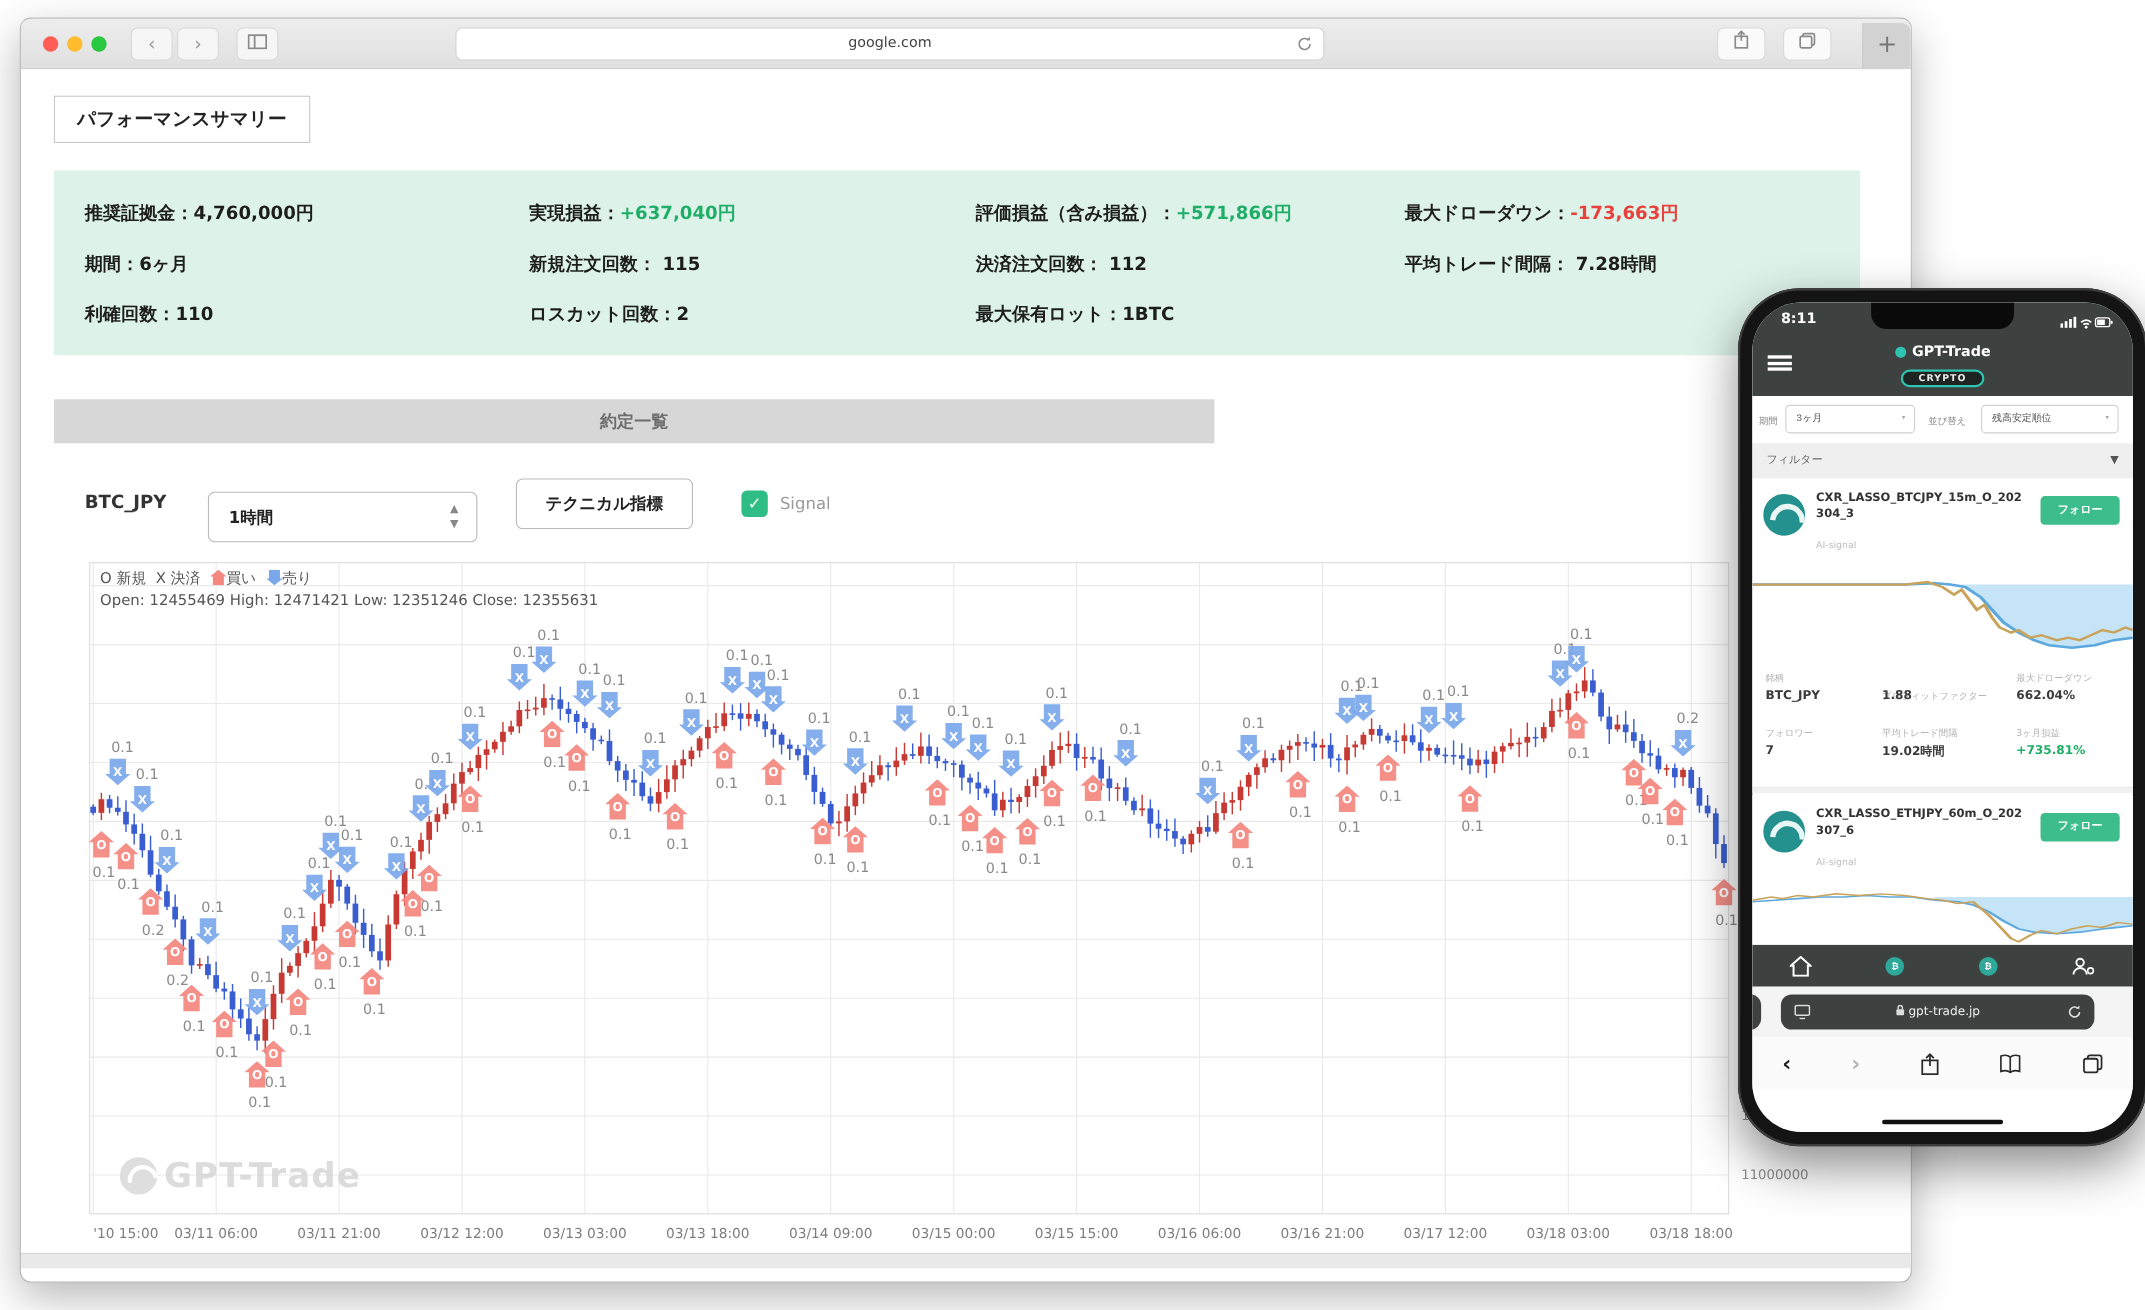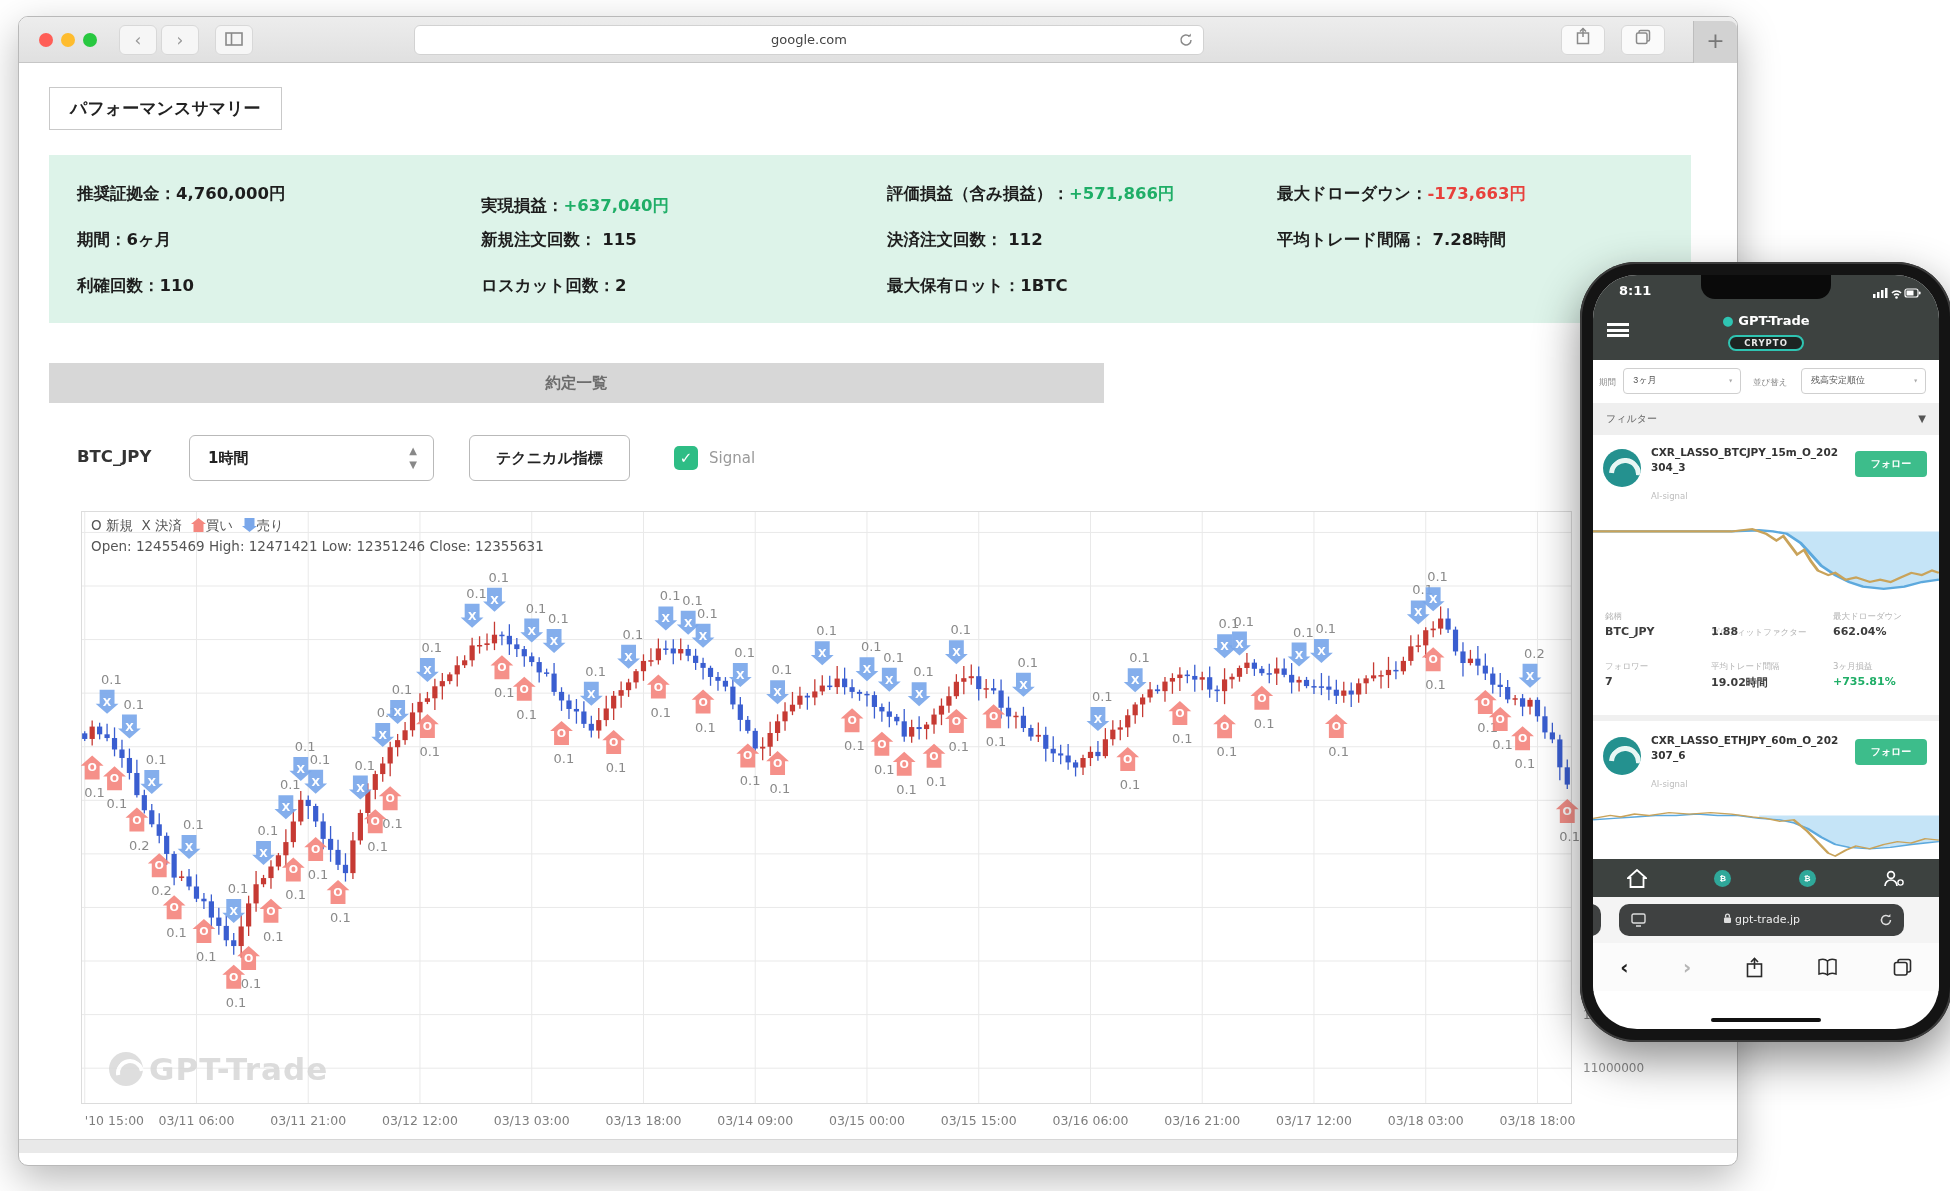--- a/index.html
+++ b/index.html
@@ -34,21 +34,21 @@
   .v-green { color:#1fae67; } .v-red { color:#e8413c; } .v-dark { color:#1d1d1d; }
 
   
   .tabs { position:absolute; left:30px; top:300px; width:1055px; height:40px; background:#d7d7d7; display:flex; }
   .tab { flex:1; text-align:center; line-height:40px; font-size:15.5px; font-weight:bold; color:#6d6d6d; }
   .tab.active { background:#fff; color:#1d1d1d; }
 
   
   .controls { position:absolute; left:30px; top:372px; width:1100px; height:50px; }
   .pair { position:absolute; left:28px; top:12px; font-size:16.5px; font-weight:bold; color:#333; }
-  .tfselect { position:absolute; left:140px; top:0; width:245px; height:46px; border:1px solid #b9b9b9; border-radius:6px;
+  .tfselect { position:absolute; left:140px; top:12px; width:245px; height:46px; border:1px solid #b9b9b9; border-radius:6px;
     background:#fff; font-size:15px; color:#222; font-weight:bold; line-height:44px; padding-left:18px; }
   .tfchev { position:absolute; right:14px; top:8px; width:12px; height:28px; color:#888; font-size:10px; line-height:14px; text-align:center; }
   .indbtn { position:absolute; left:420px; top:0; height:46px; border:1px solid #b9b9b9; border-radius:6px; background:#fff;
     font-size:15px; color:#222; font-weight:bold; line-height:44px; padding:0 26px; }
   .sigchk { position:absolute; left:625px; top:11px; width:24px; height:24px; background:#2ebd85; border-radius:5px;
     color:#fff; text-align:center; line-height:24px; font-size:15px; font-weight:bold; }
   .siglab { position:absolute; left:660px; top:14px; font-size:15px; color:#9a9a9a; }
 
   
   .chart-wrap { position:absolute; left:62px; top:448px; width:1610px; height:620px; }
@@ -151,21 +151,21 @@
       </div>
       <div class="plusbtn">+</div>
     </div>
 
     <div class="content">
       <div class="sum-title">パフォーマンスサマリー</div>
       <div class="sum-panel" id="summary-panel">
           <div class="sum-item" style="left: 28px; top: 28px;"><span class="v-dark">推奨証拠金：</span><span class="v-dark">4,760,000円</span></div>
           <div class="sum-item" style="left: 28px; top: 74px;"><span class="v-dark">期間：</span><span class="v-dark">6ヶ月</span></div>
           <div class="sum-item" style="left: 28px; top: 120px;"><span class="v-dark">利確回数：</span><span class="v-dark">110</span></div>
-          <div class="sum-item" style="left: 432px; top: 28px; margin-top: 12px;"><span class="v-dark">実現損益：</span><span class="v-green">+637,040円</span></div>
+          <div class="sum-item" style="left: 432px; top: 28px;"><span class="v-dark">実現損益：</span><span class="v-green">+637,040円</span></div>
           <div class="sum-item" style="left: 432px; top: 74px;"><span class="v-dark">新規注文回数： </span><span class="v-dark">115</span></div>
           <div class="sum-item" style="left: 432px; top: 120px;"><span class="v-dark">ロスカット回数：</span><span class="v-dark">2</span></div>
           <div class="sum-item" style="left: 838px; top: 28px;"><span class="v-dark">評価損益（含み損益）：</span><span class="v-green">+571,866円</span></div>
           <div class="sum-item" style="left: 838px; top: 74px;"><span class="v-dark">決済注文回数： </span><span class="v-dark">112</span></div>
           <div class="sum-item" style="left: 838px; top: 120px;"><span class="v-dark">最大保有ロット：</span><span class="v-dark">1BTC</span></div>
           <div class="sum-item" style="left: 1228px; top: 28px;"><span class="v-dark">最大ドローダウン：</span><span class="v-red">-173,663円</span></div>
           <div class="sum-item" style="left: 1228px; top: 74px;"><span class="v-dark">平均トレード間隔： </span><span class="v-dark">7.28時間</span></div>
         </div>
 
       <div class="tabs" id="tabs">

